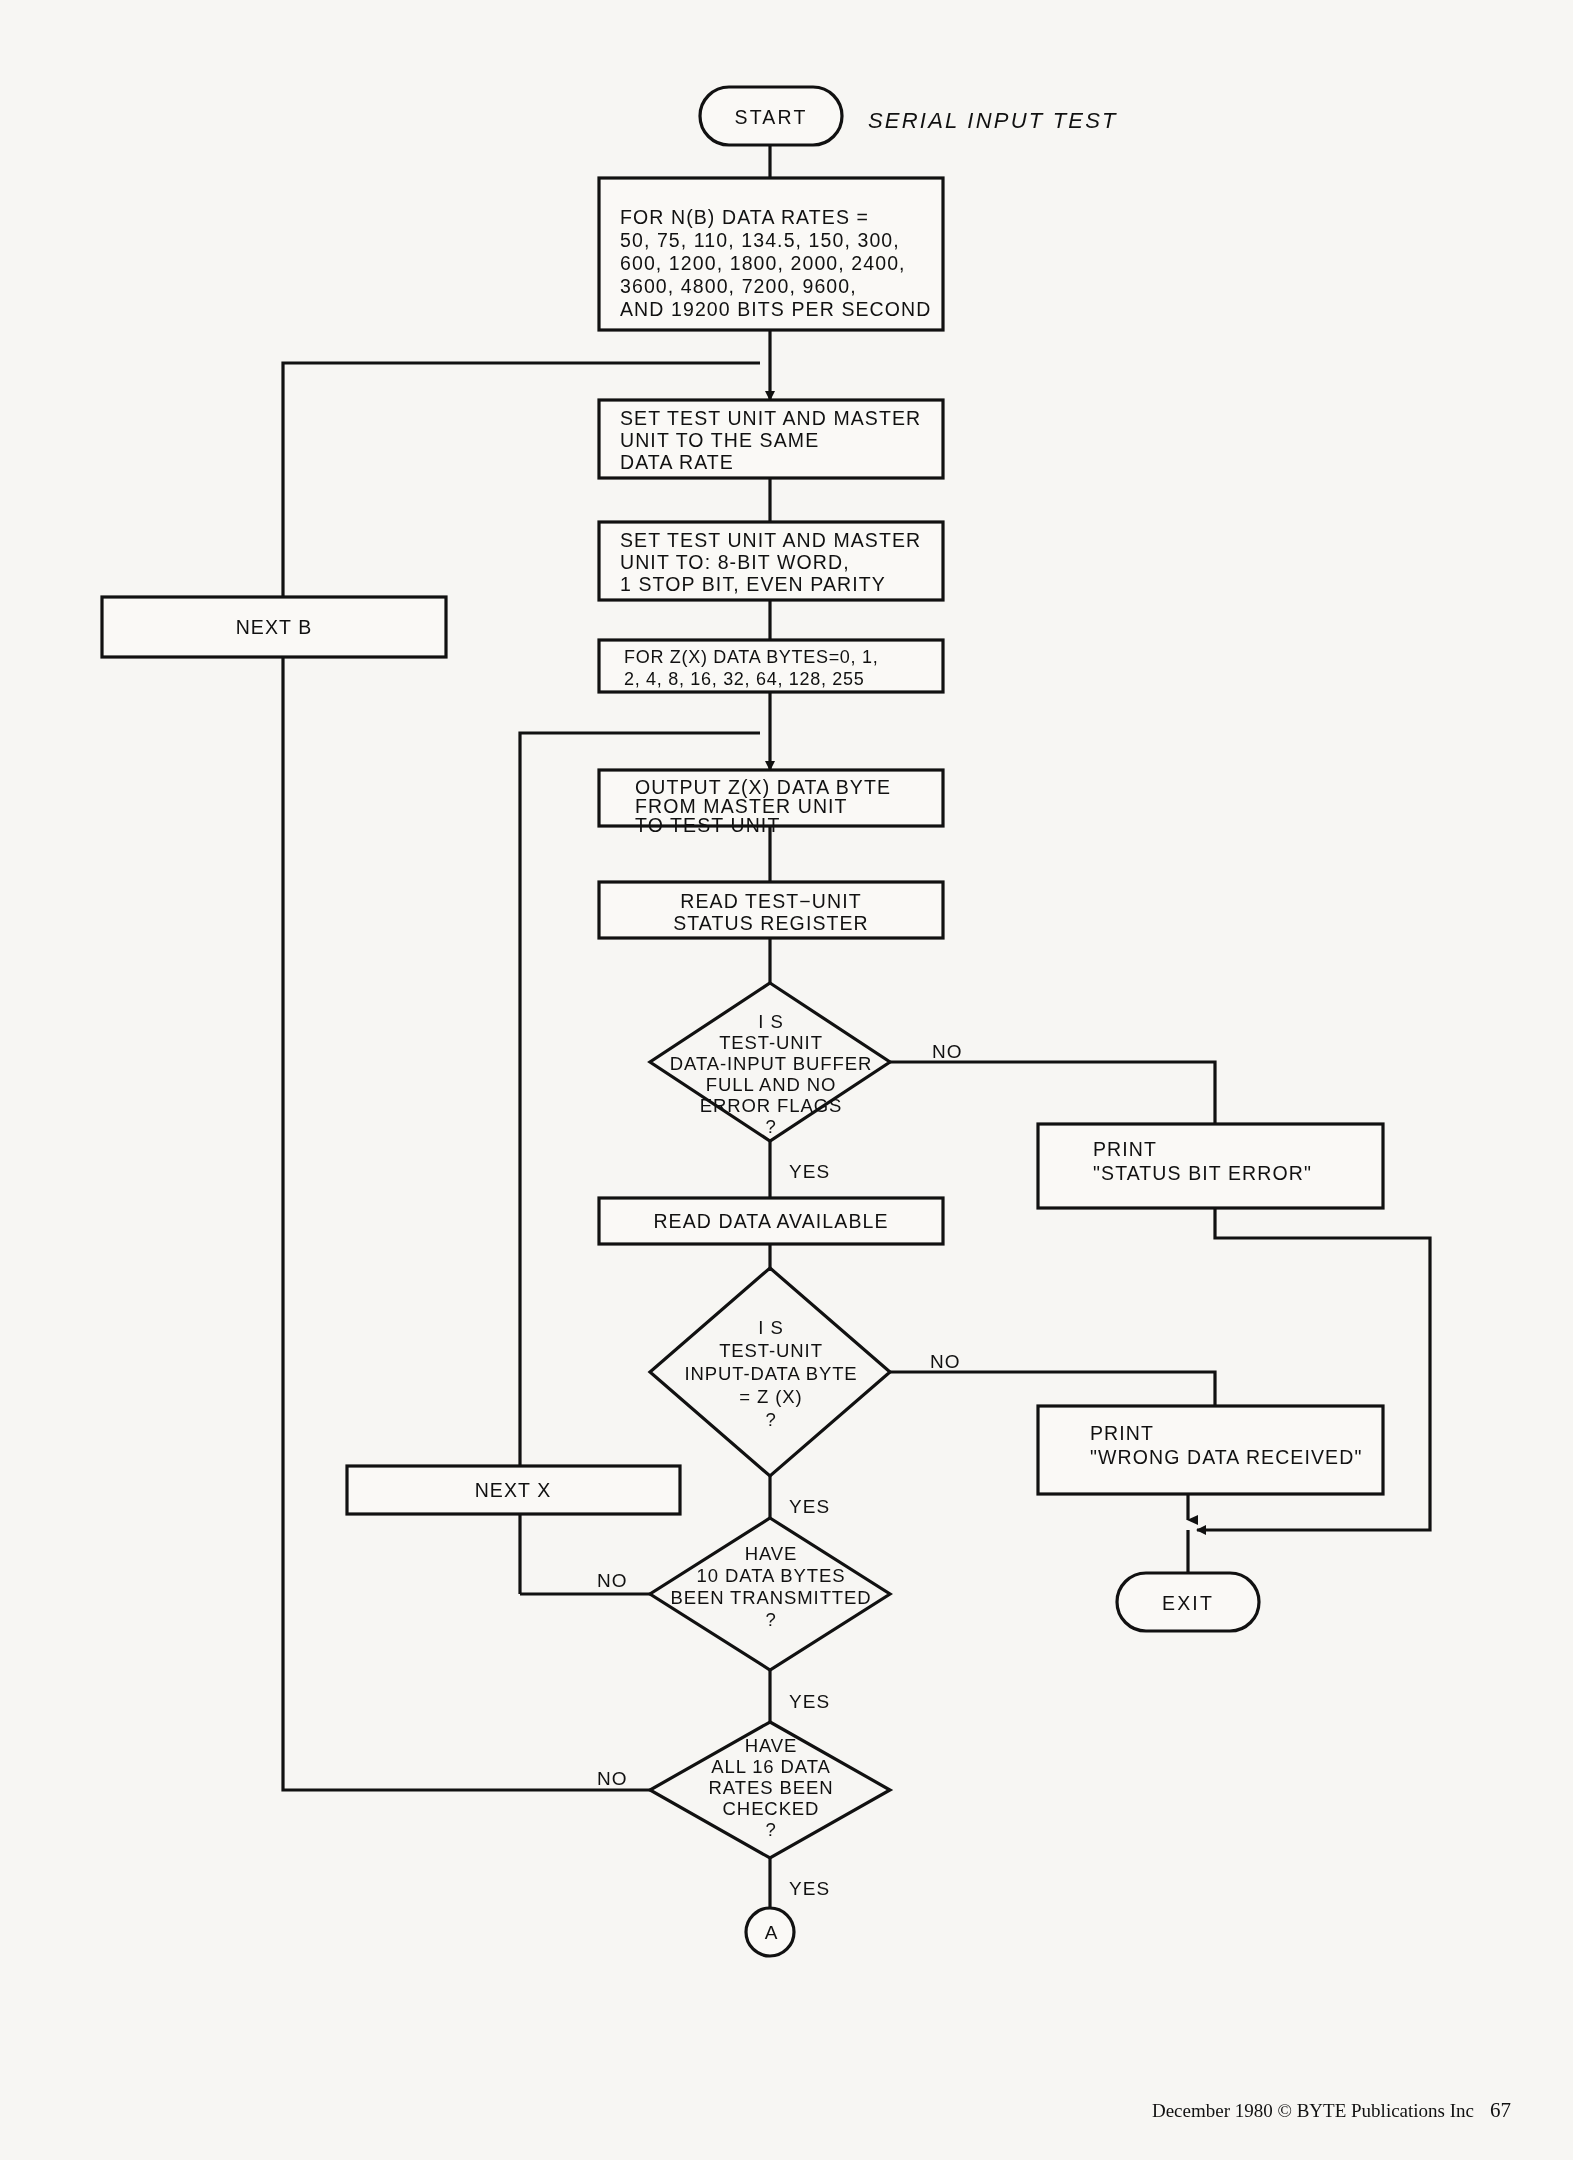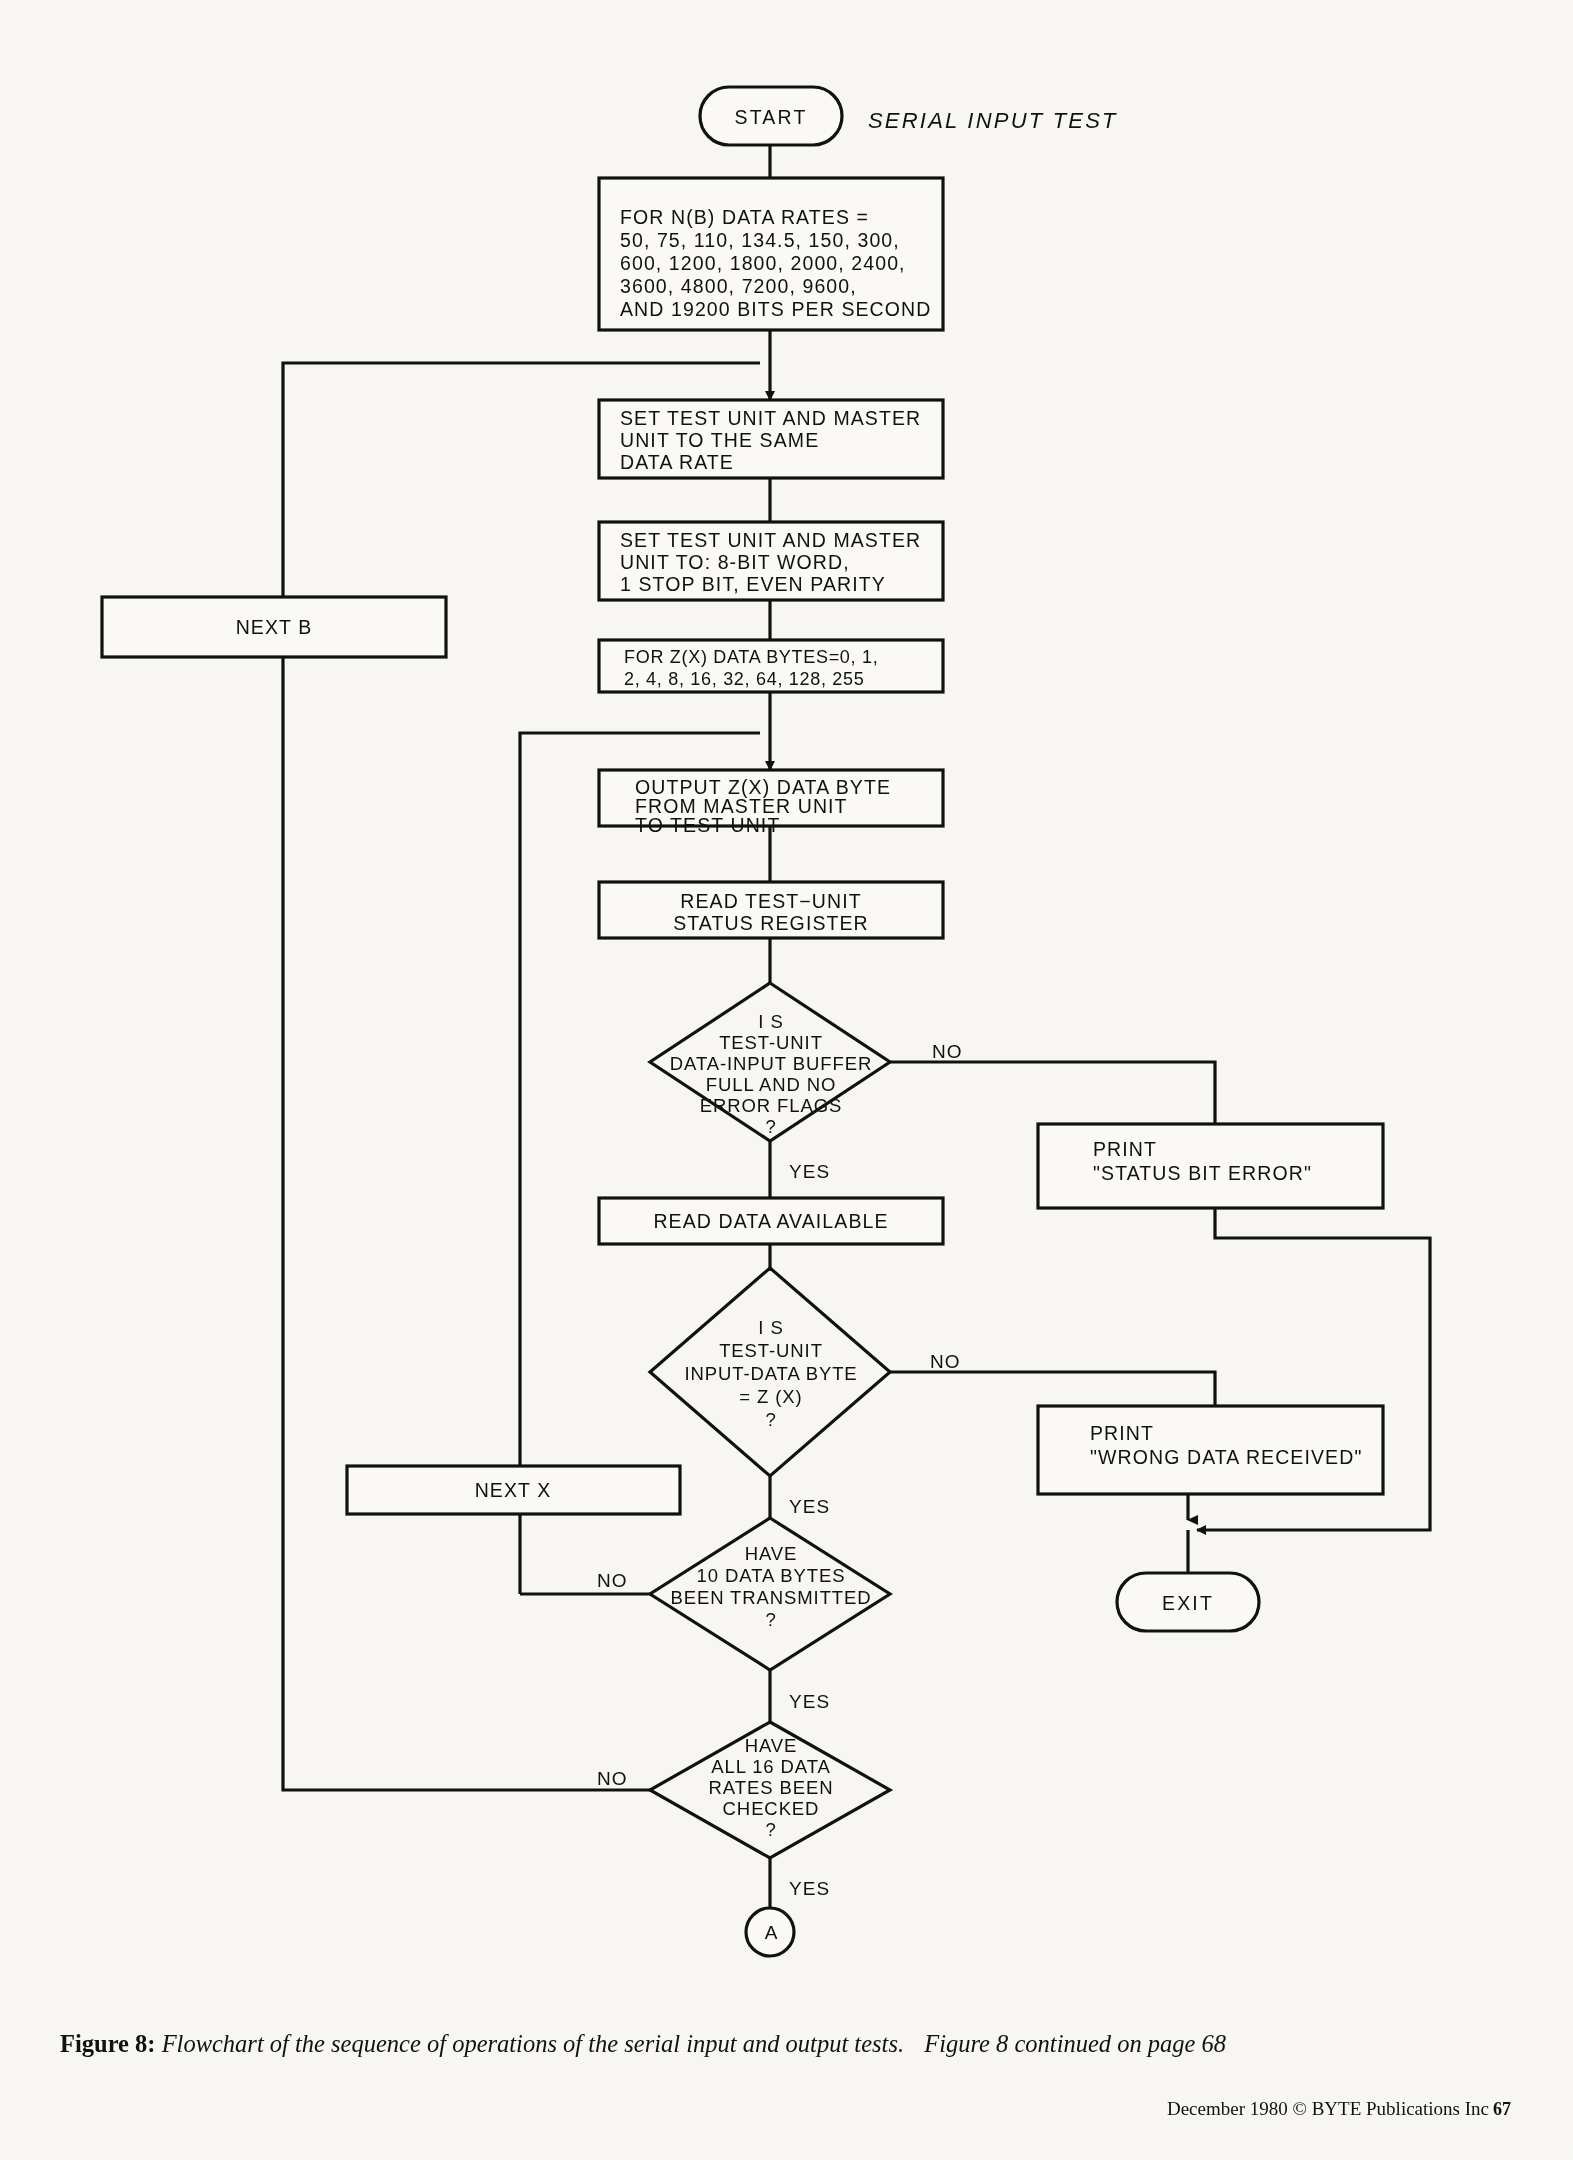--- a/index.html
+++ b/index.html
@@ -105,23 +105,23 @@
   .footer {
     position: absolute;
     right: 62px;
     top: 2098px;
     font-family: "Liberation Serif", serif;
     font-size: 19px;
     color: #111111;
     white-space: nowrap;
   }
   .footer .pg {
-    font-weight: bold;
-    font-size: 18px;
-    margin-left: 4px;
+    font-weight: normal;
+    font-size: 21px;
+    margin-left: 16px;
   }
 </style>
 </head>
 <body>
 
 <div id="page">
 
 <svg id="flow" viewBox="0 0 1573 2160">
   <defs>
     <marker id="arrowDown" markerWidth="14" markerHeight="14" refX="5" refY="10" orient="auto" markerUnits="userSpaceOnUse">
@@ -303,23 +303,18 @@
   <text class="branch" x="597" y="1785">NO</text>
   <text class="branch" x="789" y="1895">YES</text>
 
   <g>
     <circle class="node-conn" cx="770" cy="1932" r="24"></circle>
     <text class="conntext" x="771" y="1939" text-anchor="middle">A</text>
   </g>
 
 </svg>
 
-<div class="caption">
-  <span class="cap-label">Figure 8:</span>
-  <span>Flowchart of the sequence of operations of the serial input and output tests.</span>
-  <span class="cap-cont">Figure 8 continued on page 68</span>
-</div>
 
 <div class="footer">
   <span>December 1980 © BYTE Publications Inc</span><span class="pg">67</span>
 </div>
 
 </div>
 
 </body></html>

